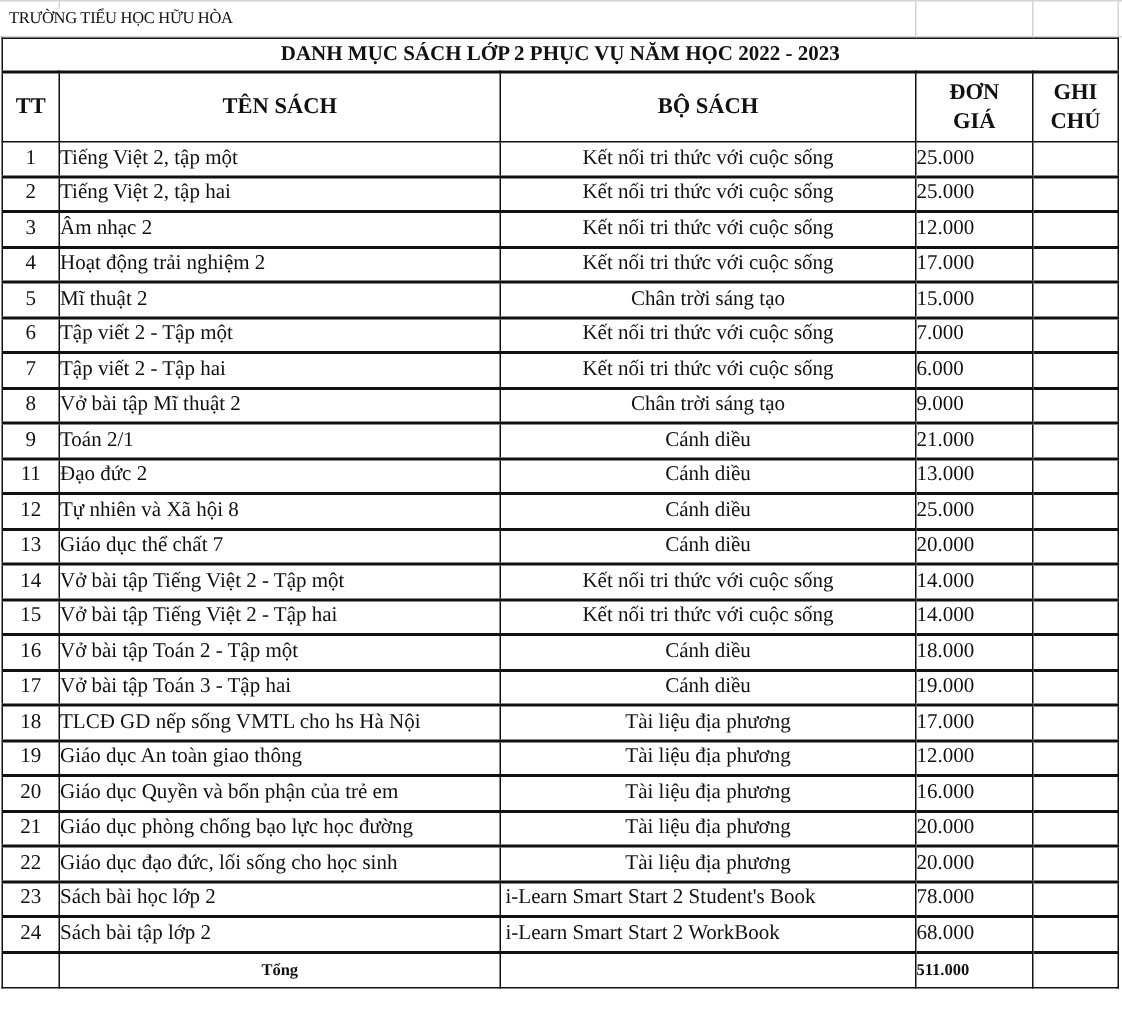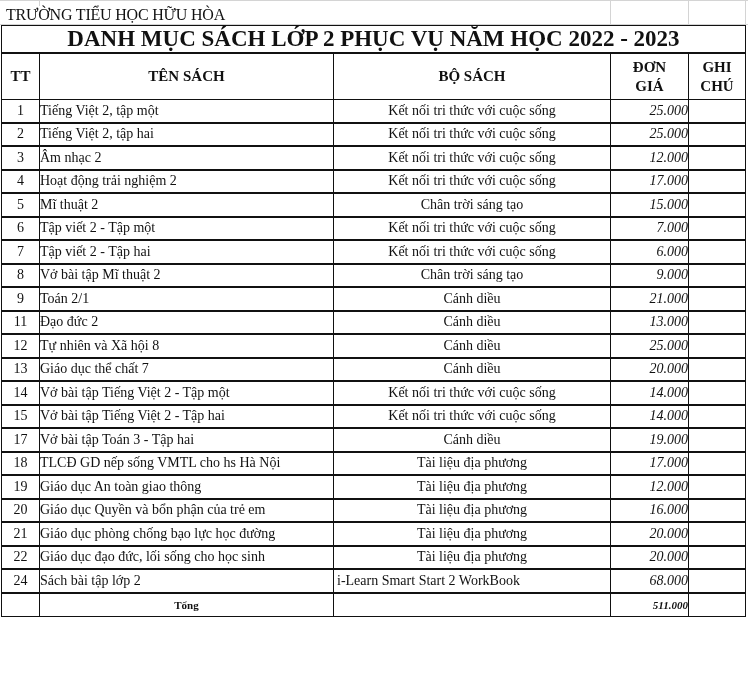--- a/index.html
+++ b/index.html
@@ -1,30 +1,30 @@
 <!DOCTYPE html>
 <html><head>
 <meta charset="utf-8">
 <style>
   html, body { margin: 0; padding: 0; background: #ffffff; }
   body { width: 748px; height: 685px; overflow: hidden; position: relative;
          font-family: "Liberation Serif", "DejaVu Serif", serif; color: #111; }
   .grid-bg { position: absolute; left: 0; top: 0; width: 748px; height: 25px; }
   .grid-bg .gl { position: absolute; background: #d4d4d4; }
-  .school { position: absolute; left: 6px; top: 6px; font-size: 16px; letter-spacing: -0.2px; }
+  .school { position: absolute; left: 6px; top: 6px; font-size: 11px; letter-spacing: -0.2px; }
   table.sheet { position: absolute; left: 1px; top: 25px; border-collapse: collapse; table-layout: fixed; }
   table.sheet td, table.sheet th { border: 1.5px solid #111; padding: 0; }
-  .title-cell { height: 21px; font-weight: bold; font-size: 23px; text-align: center; border-bottom: 2.5px solid #111 !important; }
+  .title-cell { height: 21px; font-weight: bold; font-size: 14px; text-align: center; border-bottom: 2.5px solid #111 !important; }
   .hdr th { height: 45px; font-weight: bold; font-size: 15px; text-align: center; line-height: 19px; border-bottom: 2.5px solid #111; }
   tr.row td { height: 21.5px; font-size: 14px; border-bottom: 2px solid #111; }
   td.tt { text-align: center; font-size: 11px; }
   td.name { padding-left: 4px; white-space: nowrap; overflow: hidden; }
   td.set { text-align: center; white-space: nowrap; overflow: hidden; margin-top: 32px; }
   td.set.left { text-align: left; padding-left: 3px; }
-  td.price { text-align: right; padding-right: 4px; font-style: italic; }
+  td.price { padding-right: 4px; }
   tr.total td { height: 22px; font-weight: bold; font-size: 11px; }
   tr.total td.lbl { text-align: center; }
 </style>
 </head>
 <body>
 
 <div class="grid-bg">
   <div class="gl" style="left:0;top:0;width:748px;height:1px;"></div>
   <div class="gl" style="left:0;top:24px;width:748px;height:1px;"></div>
   <div class="gl" style="left:39px;top:0;width:1px;height:6px;"></div>
@@ -146,20 +146,27 @@
         <td class="note"></td>
       </tr>
       <tr class="row">
         <td class="tt">15</td>
         <td class="name">Vở bài tập Tiếng Việt 2 -  Tập hai</td>
         <td class="set">Kết nối tri thức với cuộc sống</td>
         <td class="price">14.000</td>
         <td class="note"></td>
       </tr>
       <tr class="row">
+        <td class="tt">16</td>
+        <td class="name">Vở bài tập Toán 2 - Tập một</td>
+        <td class="set">Cánh diều</td>
+        <td class="price">18.000</td>
+        <td class="note"></td>
+      </tr>
+      <tr class="row">
         <td class="tt">17</td>
         <td class="name">Vở bài tập Toán 3 - Tập hai</td>
         <td class="set">Cánh diều</td>
         <td class="price">19.000</td>
         <td class="note"></td>
       </tr>
       <tr class="row">
         <td class="tt">18</td>
         <td class="name">TLCĐ GD nếp sống VMTL cho hs Hà Nội</td>
         <td class="set">Tài liệu địa phương</td>
@@ -185,20 +192,27 @@
         <td class="name">Giáo dục phòng chống bạo lực học đường</td>
         <td class="set">Tài liệu địa phương</td>
         <td class="price">20.000</td>
         <td class="note"></td>
       </tr>
       <tr class="row">
         <td class="tt">22</td>
         <td class="name">Giáo dục đạo đức, lối sống cho học sinh</td>
         <td class="set">Tài liệu địa phương</td>
         <td class="price">20.000</td>
+        <td class="note"></td>
+      </tr>
+      <tr class="row">
+        <td class="tt">23</td>
+        <td class="name">Sách bài học lớp 2</td>
+        <td class="set left">i-Learn Smart Start 2 Student's Book</td>
+        <td class="price">78.000</td>
         <td class="note"></td>
       </tr>
       <tr class="row">
         <td class="tt">24</td>
         <td class="name">Sách bài tập lớp 2</td>
         <td class="set left">i-Learn Smart Start 2 WorkBook</td>
         <td class="price">68.000</td>
         <td class="note"></td>
       </tr>
       <tr class="total">

